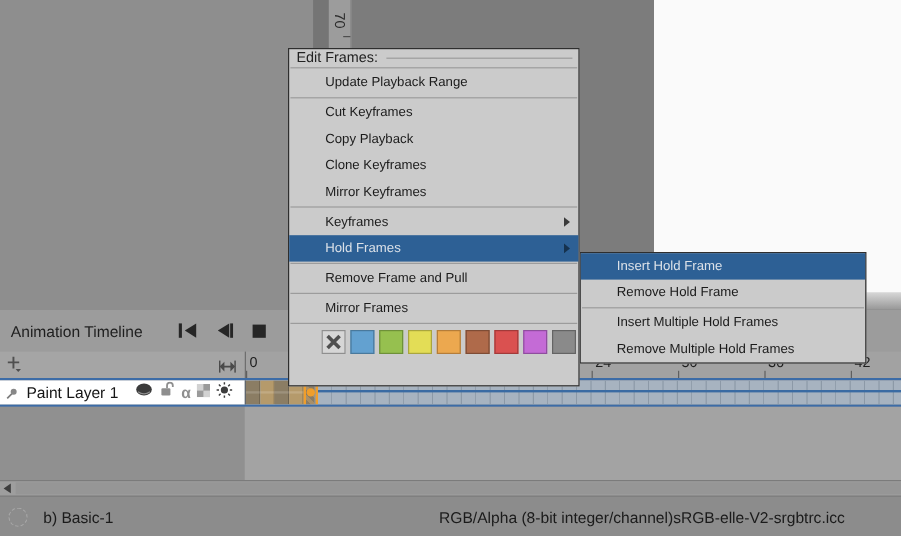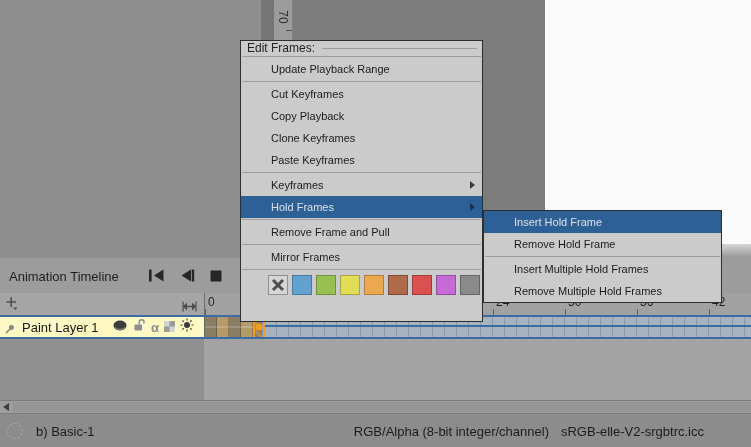--- a/index.html
+++ b/index.html
@@ -29,21 +29,21 @@
   .left-toolbar{position:absolute;left:0;top:0;width:204px;height:22px;background:#a5a5a5}
   .plus-btn{position:absolute;left:5px;top:3px}
   .fit-btn{position:absolute;right:7px;top:5px}
   .frames-ruler{position:absolute;left:204px;right:0;top:0;height:22px;background:#a2a2a2;border-left:1px solid #6e6e6e;box-sizing:border-box}
   .r-label{position:absolute;top:2px;font-size:12px;color:#1f1f1f}
   .r-tick{position:absolute;bottom:0;width:1px;height:6px;background:#5f5f5f}
 
   .layer-row{position:absolute;left:0;top:57px;width:100%;height:24px;box-sizing:border-box;
              border-top:2px solid var(--selected-row-border,#3c6ca7);
              border-bottom:2px solid var(--selected-row-border,#3c6ca7);background:#979797}
-  .layer-left{position:absolute;left:0;top:0;width:204px;height:20px;background:#fef9c3}
+  .layer-left{position:absolute;left:0;top:0;width:204px;height:20px;background:#ffffff}
   .pin-icon{position:absolute;left:4px;top:4px}
   .layer-label{position:absolute;left:22px;top:50%;transform:translateY(-50%);font-size:13px;color:#161616;white-space:nowrap}
   .layer-icons{position:absolute;left:112px;top:0;height:20px;display:flex;align-items:center;gap:5px}
   .alpha-glyph{font-size:13px;font-weight:bold;color:#8f8f8f;line-height:1}
 
   .frames-cells{position:absolute;left:204px;right:0;top:0;height:20px;background:var(--cell,#a7b3c0);border-left:1px solid #60656b;box-sizing:border-box;overflow:hidden}
   .cell{position:absolute;top:0;height:20px;box-shadow:inset -1px 0 0 var(--grid,#8c99a7)}
   .cell.kf{box-shadow:inset -1px 0 0 rgba(0,0,0,.22)}
   .cell.kf::after{content:'';position:absolute;left:0;right:0;top:9px;height:2px;background:rgba(255,255,255,.16)}
   .cell.kf-dark{background:var(--kf-dark,#8b7d64)}
@@ -56,21 +56,21 @@
   .empty-left{position:absolute;left:0;top:81px;width:204px;height:61px;background:#909090}
   .empty-right{position:absolute;left:204px;right:0;top:81px;height:61px;background:#a3a3a3}
 
   .hscroll{position:absolute;left:0;top:142px;width:100%;height:13px;background:#9e9e9e;border-top:1px solid #7b7b7b;box-sizing:border-box}
   .hscroll-track{position:absolute;left:13px;right:0;top:1px;bottom:1px;background:#969696}
   .hscroll-arrow{position:absolute;left:3px;top:2px;width:0;height:0;border-top:4px solid transparent;border-bottom:4px solid transparent;border-right:6px solid #3d3d3d}
 
   .statusbar{position:absolute;left:0;top:155px;width:100%;height:34px;background:#8c8c8c;border-top:1px solid #7d7d7d;box-sizing:border-box;font-size:13px;color:#1b1b1b}
   .preset-icon{position:absolute;left:7px;top:9px;width:14px;height:14px;border:1px dashed #a6a6a6;border-radius:50%}
   .preset-name{position:absolute;left:36px;top:50%;transform:translateY(-50%);white-space:nowrap}
-  .status-right{position:absolute;right:47px;top:50%;transform:translateY(-50%);display:flex;gap:12px;white-space:nowrap}
+  .status-right{position:absolute;right:47px;top:50%;transform:translateY(-50%);display:flex;white-space:nowrap}
 
   
   .menu{position:absolute;background:var(--menu-bg,#cbcbcb);border:1px solid var(--menu-border,#2e2e2e);box-sizing:border-box;z-index:10}
   .main-menu{left:240px;top:40px;width:243px;height:282px}
   .sub-menu{left:483px;top:210px;width:239px;height:93px;z-index:11}
   .menu-body{position:relative;width:100%;height:100%;display:flex;flex-direction:column}
   .menu-header{flex:0 0 14px;display:flex;align-items:center;padding-left:6px;font-size:12px;color:#222}
   .menu-header .hline{flex:1;height:1px;background:#9c9c9c;margin:0 5px 0 7px}
   .menu-sep{flex:0 0 3px;position:relative}
   .menu-sep::after{content:'';position:absolute;left:1px;right:1px;top:1px;height:1px;background:#9c9c9c}
@@ -284,21 +284,21 @@
         <div class="menu-item">
           <span>Cut Keyframes</span>
         </div>
         <div class="menu-item">
           <span>Copy Playback</span>
         </div>
         <div class="menu-item">
           <span>Clone Keyframes</span>
         </div>
         <div class="menu-item">
-          <span>Paste Keyframes</span>
+          <span>Mirror Keyframes</span>
         </div>
         <div class="menu-sep"></div>
         <div class="menu-item">
           <span>Keyframes</span>
           <span class="mi-arrow"></span>
         </div>
         <div class="menu-item hl">
           <span>Hold Frames</span>
           <span class="mi-arrow"></span>
         </div>

